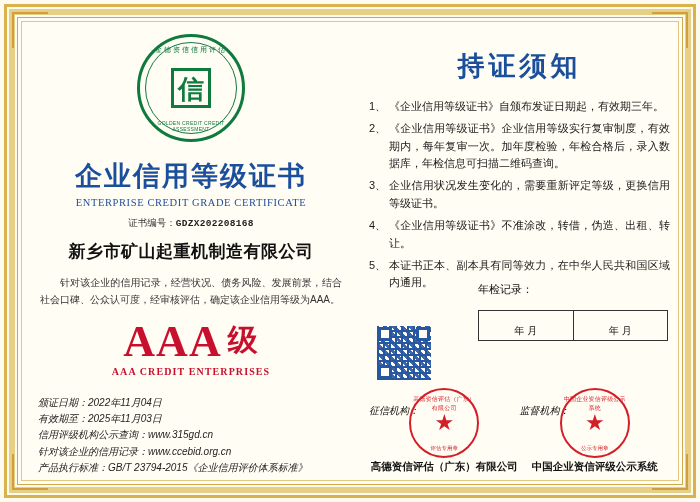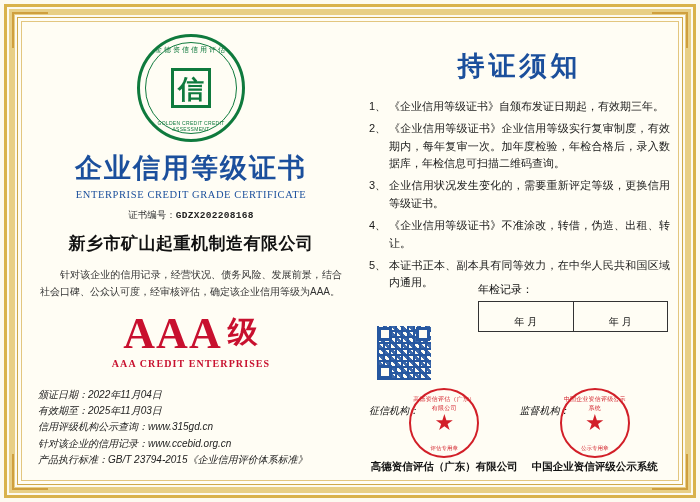--- a/index.html
+++ b/index.html
@@ -119,21 +119,21 @@
     text-align: center;
     font-size: 5px;
     color: #0f7a3d;
     letter-spacing: 0.3px;
   }
   .cert-title-cn {
     text-align: center;
     font-size: 27px;
     font-weight: bold;
     color: #1b4f9c;
-    margin-top: 8px;
+    margin-top: 16px;
     letter-spacing: 2px;
     font-family: "DejaVu Sans", sans-serif;
   }
   .cert-title-en {
     text-align: center;
     font-size: 10.5px;
     color: #1b4f9c;
     letter-spacing: 0.6px;
     margin-top: 3px;
     font-family: "Liberation Serif", serif;
@@ -272,21 +272,21 @@
   
   .record-box {
     position: absolute;
     right: 8px;
     top: 258px;
     width: 190px;
   }
   .record-title {
     font-size: 11px;
     color: #111;
-    margin-bottom: 4px;
+    margin-bottom: 13px;
   }
   .record-table {
     border-collapse: collapse;
     width: 100%;
   }
   .record-table td {
     border: 1px solid #333;
     height: 26px;
     width: 50%;
     vertical-align: bottom;

